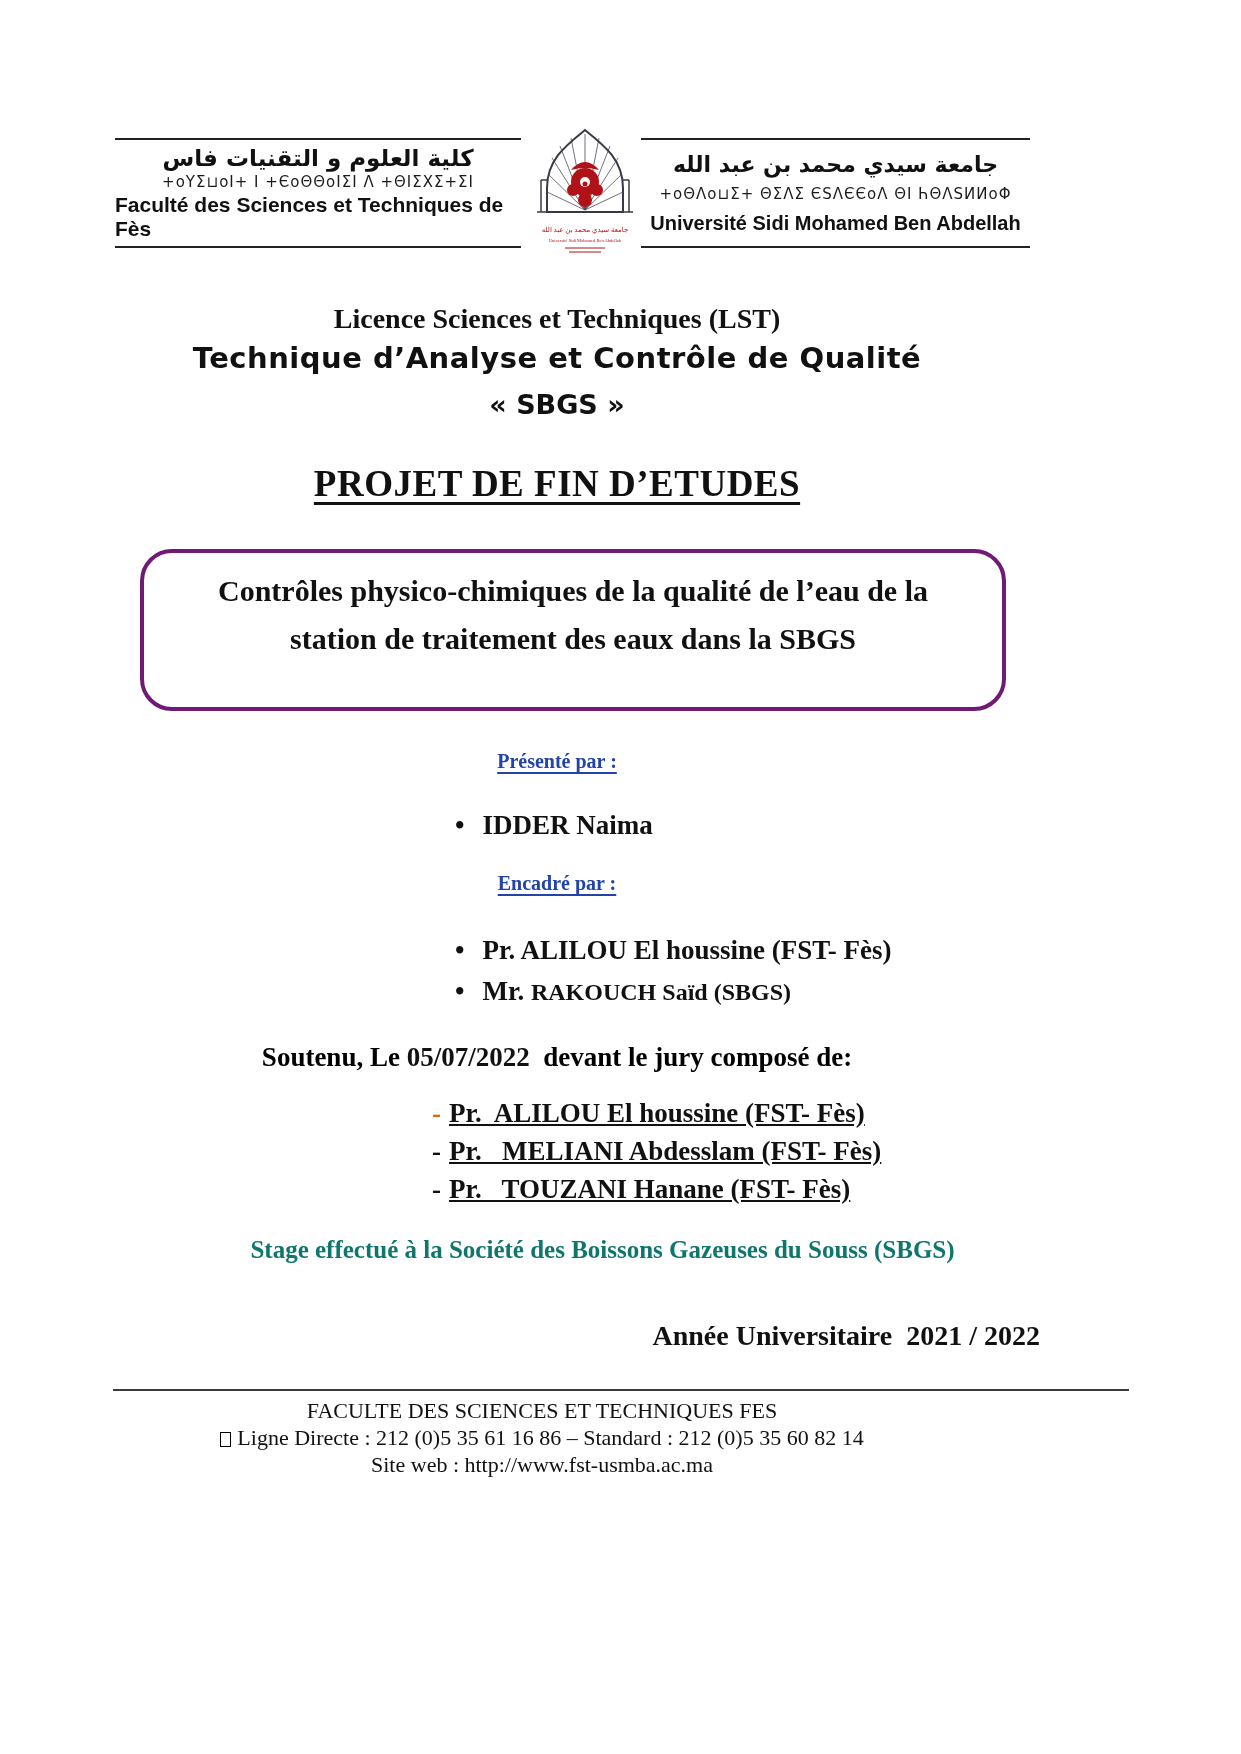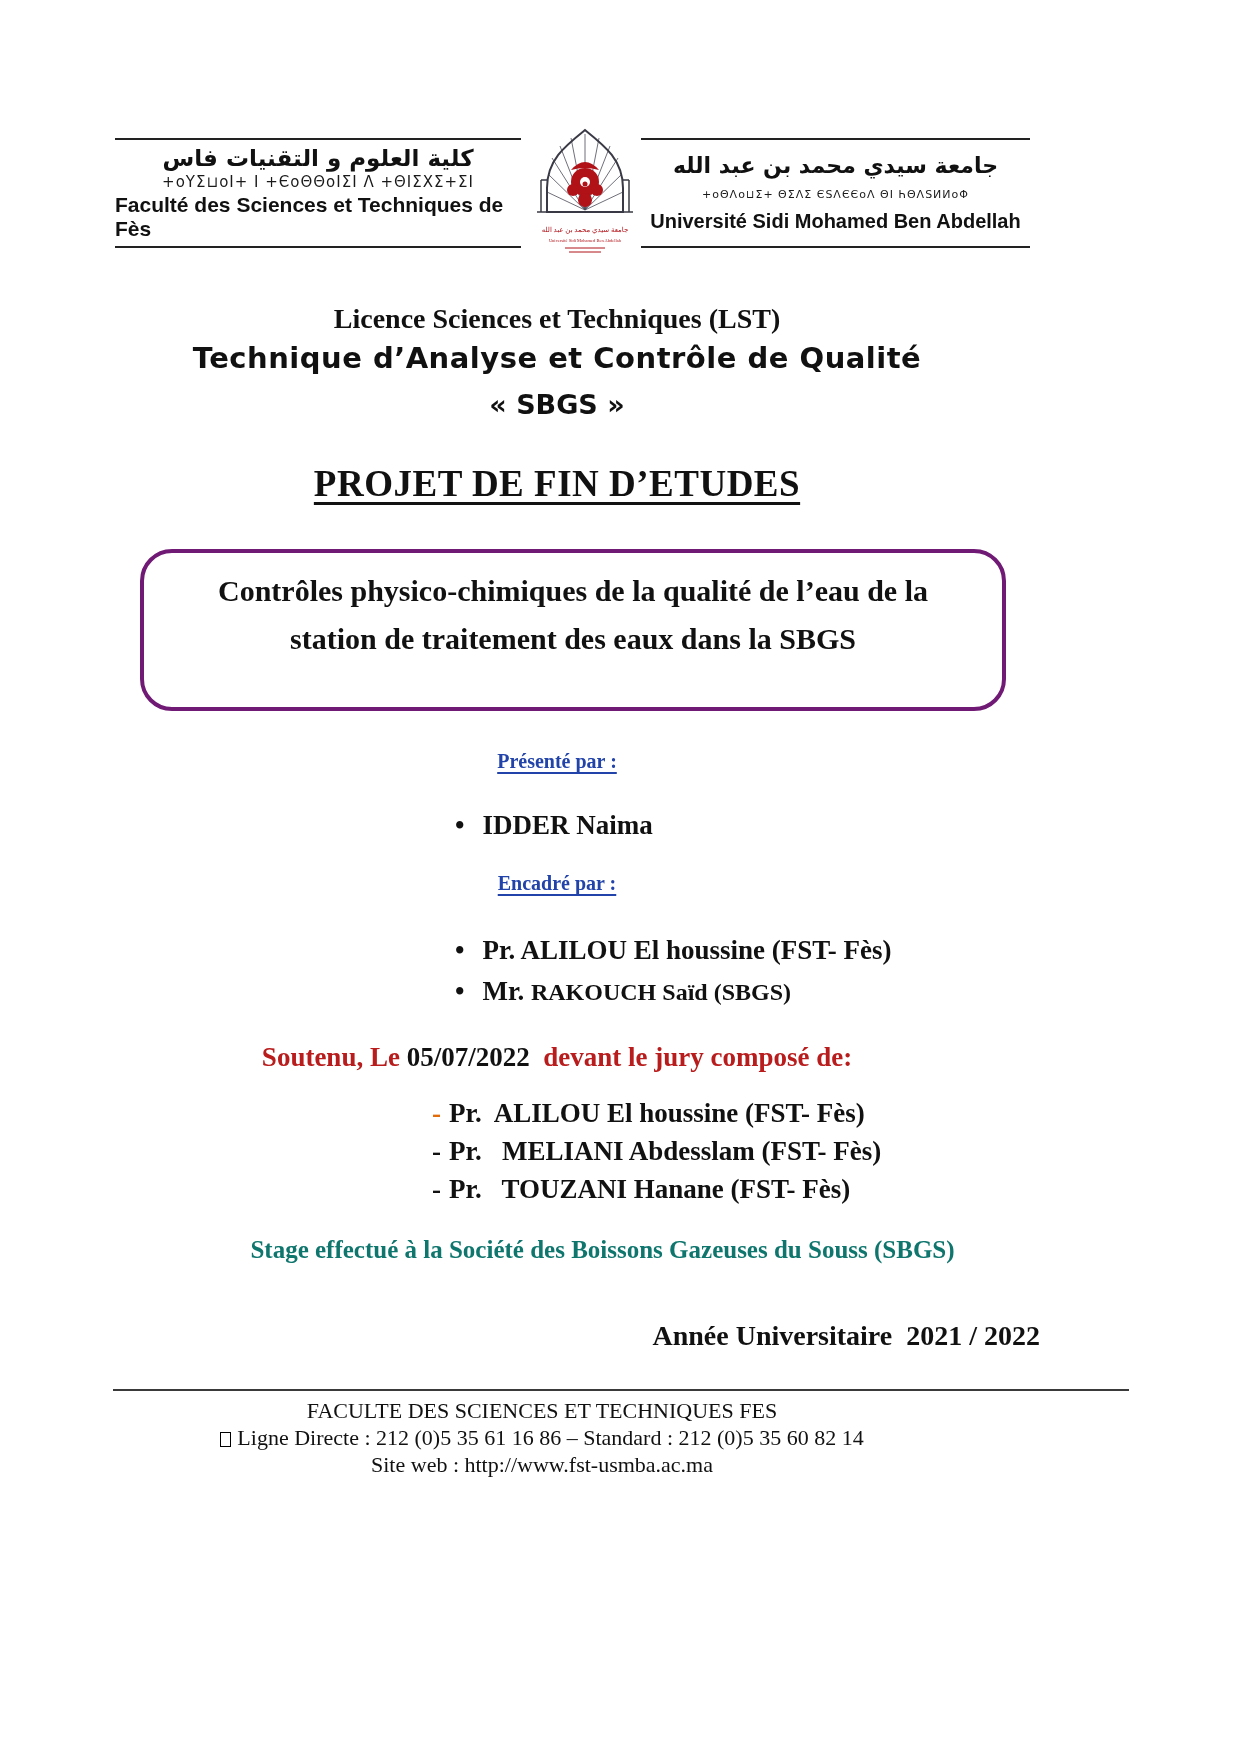--- a/index.html
+++ b/index.html
@@ -16,21 +16,21 @@
   .head-block {
     border-top:2px solid #222; border-bottom:2px solid #222;
     height:110px; display:flex; flex-direction:column; align-items:center;
     justify-content:space-evenly; padding:3px 0;
   }
   .head-left  { position:absolute; left:0; top:0; width:406px; }
   .head-right { position:absolute; right:0; top:0; width:389px; }
   .arabic-line { font-family:"DejaVu Sans", sans-serif; font-weight:bold; font-size:23px; direction:rtl; }
   .head-right .arabic-line { font-size:22px; }
   .tifinagh-line { font-family:"DejaVu Sans", sans-serif; font-size:15px; letter-spacing:1px; color:#1a1a1a; }
-  .head-right .tifinagh-line { font-size:11px; }
+  .head-right .tifinagh-line { font-size:15px; }
   .latin-line { font-family:"Liberation Sans", sans-serif; font-weight:bold; font-size:21px; }
   .head-right .latin-line { font-size:20px; }
 
   .logo-wrap { position:absolute; left:420px; top:-12px; width:100px; height:134px; z-index:2; }
   .logo-svg { width:100px; height:134px; display:block; }
 
   
   .center-col { left:0; width:1114px; text-align:center; }
 
   .licence-line  { top:303px; font-size:28px; font-weight:bold; }
@@ -53,25 +53,25 @@
   .encadre-label   { top:872px; }
 
   .bullet-item { font-size:27px; font-weight:bold; }
   .bullet-glyph { display:inline-block; margin-right:18px; }
   .presented-item { top:810px; left:455px; }
   .supervisor-list { top:930px; left:455px; list-style:none; }
   .supervisor-list li { line-height:41px; }
   .supervisor-list li:nth-child(2) .sup-rest { font-size:24px; }
 
   .defense-line { top:1042px; font-size:27px; font-weight:bold; }
-  .defense-line .blue { color:#b91c1c;font-family:Liberation Serif, serif; }
+  .defense-line .blue { color:#000000;font-family:Liberation Serif, serif; }
   .defense-line .black { color:#111; }
 
   .jury-list { top:1094px; left:432px; list-style:none; }
-  .jury-list li { font-size:27px; font-weight:bold; line-height:38px; }
+  .jury-list li { font-size:27px; font-weight:bold; line-height:38px;text-decoration:underline; }
   .jury-dash { display:inline-block; margin-right:8px; }
   .jury-list li:first-child .jury-dash { color:#E36C0A; }
 
   .internship-line { top:1236px; left:0; width:1205px; text-align:center; font-size:25px; font-weight:bold; color:#0f766e; }
   .academic-year   { top:1320px; left:560px; width:480px; text-align:right; font-size:28px; font-weight:bold; }
 
   
   .footer-rule { top:1389px; left:113px; width:1016px; border-top:2px solid #3a3a3a; height:0; }
   .footer-block { top:1397px; left:0; width:1084px; text-align:center; font-size:22px; }
   .footer-block .f-line { line-height:27px; }

